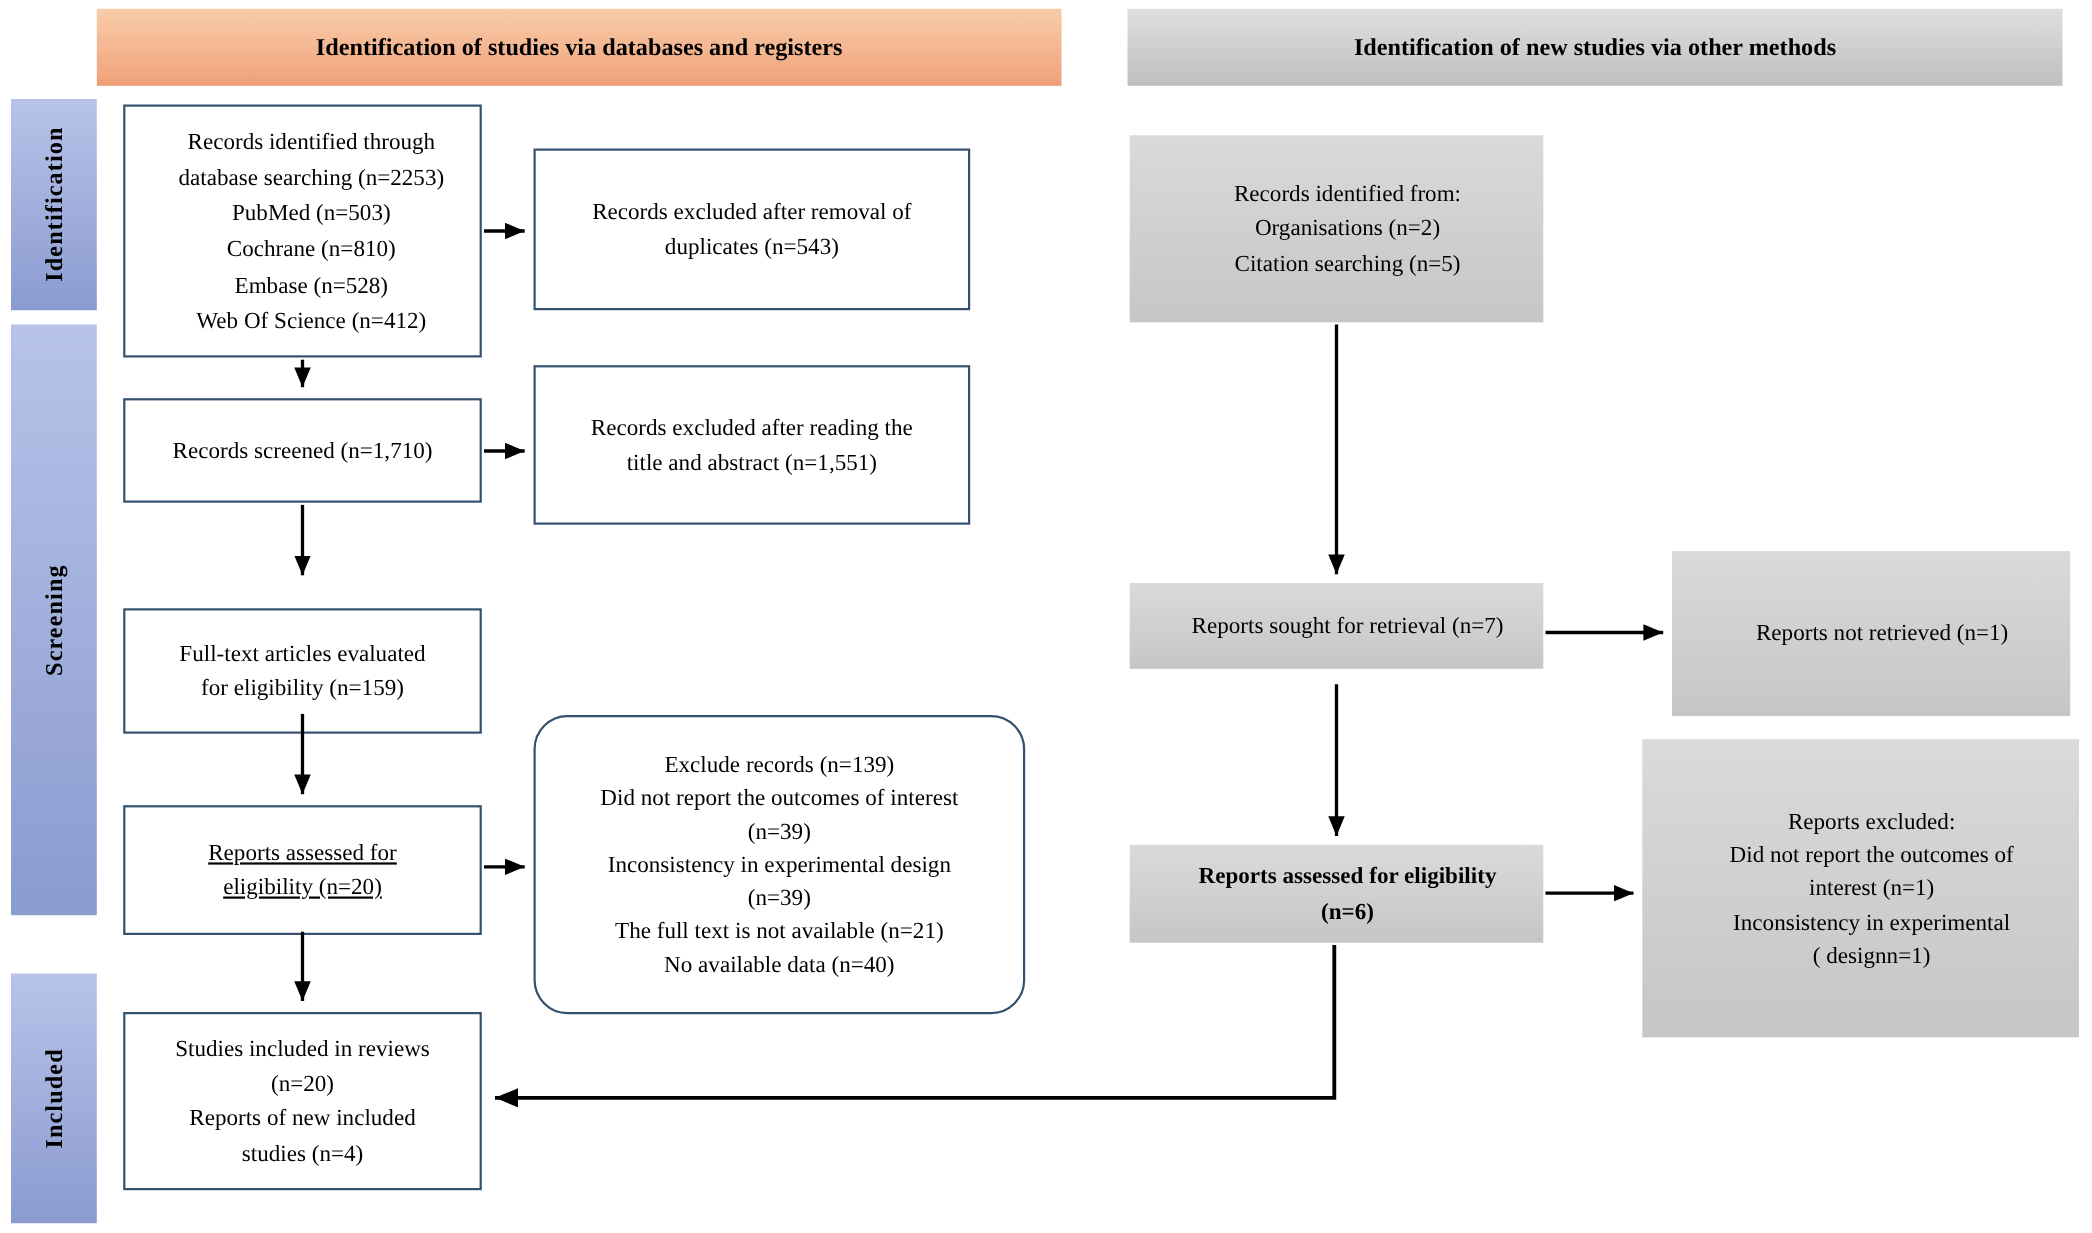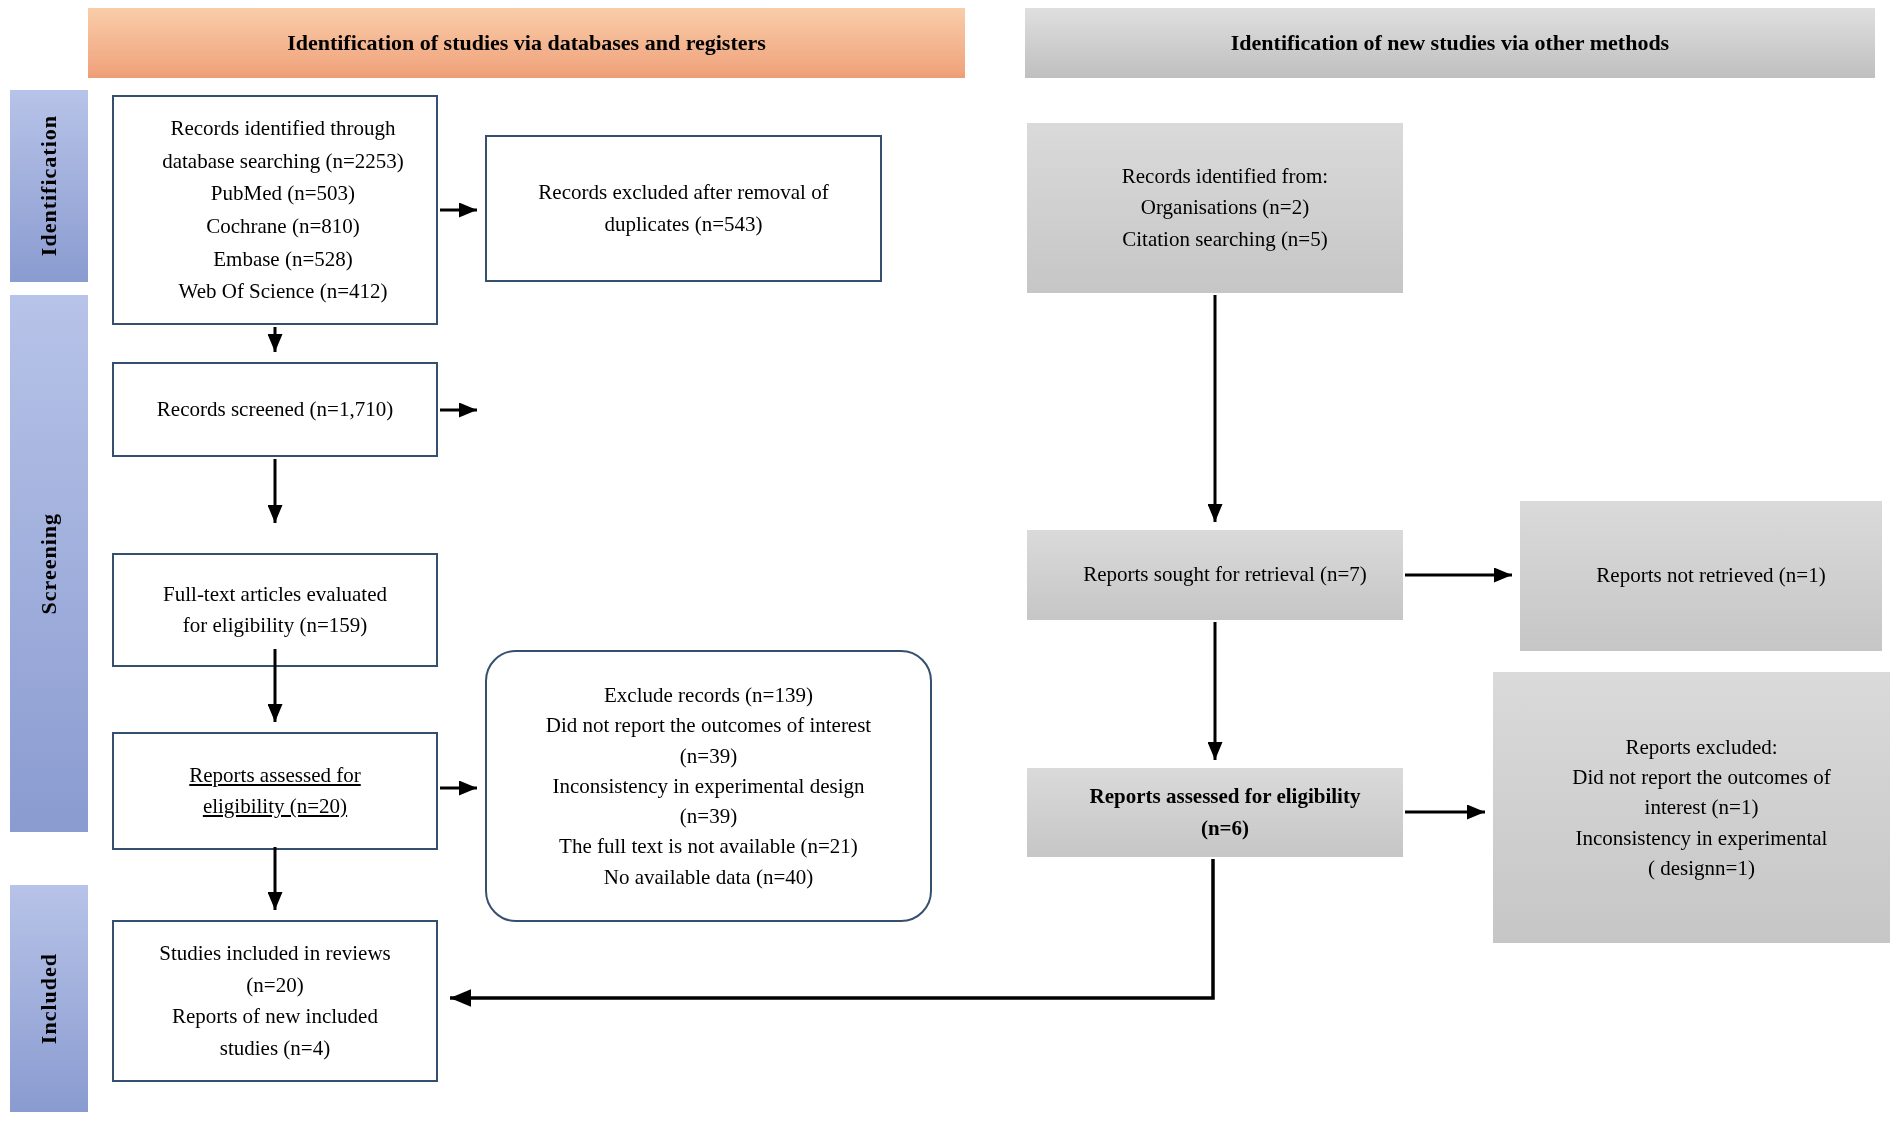--- a/index.html
+++ b/index.html
@@ -75,32 +75,34 @@
 for eligibility (n=159)</div>
   <div class="abs box" style="left:112px;top:732px;width:326px;height:118px;text-decoration:underline;">Reports assessed for
 eligibility (n=20)</div>
   <div class="abs box" style="left:112px;top:920px;width:326px;height:162px;">Studies included in reviews
 (n=20)
 Reports of new included
 studies (n=4)</div>
 
   <div class="abs box" style="left:485px;top:135px;width:397px;height:147px;">Records excluded after removal of
 duplicates (n=543)</div>
+  <div class="abs box" style="left:485px;top:332px;width:397px;height:145px;">Records excluded after reading the
+title and abstract (n=1,551)</div>
   <div class="abs box lh-mid" style="left:485px;top:650px;width:447px;height:272px;border-radius:31px;">Exclude records (n=139)
 Did not report the outcomes of interest
 (n=39)
 Inconsistency in experimental design
 (n=39)
 The full text is not available (n=21)
 No available data (n=40)</div>
 
   <div class="abs box graybox" style="left:1027px;top:123px;width:376px;height:170px;">Records identified from:
 Organisations (n=2)
 Citation searching (n=5)</div>
-  <div class="abs box graybox" style="left:1027px;top:530px;width:376px;height:90px;">Reports sought for retrieval (n=7)</div>
+  <div class="abs box graybox" style="left:1027px;top:530px;width:376px;height:78px;">Reports sought for retrieval (n=7)</div>
   <div class="abs box graybox" style="left:1027px;top:768px;width:376px;height:89px;font-weight:bold;">Reports assessed for eligibility
 (n=6)</div>
   <div class="abs box graybox" style="left:1520px;top:501px;width:362px;height:150px;">Reports not retrieved (n=1)</div>
   <div class="abs box graybox lh-mid" style="left:1493px;top:672px;width:397px;height:271px;">Reports excluded:
 Did not report the outcomes of
 interest (n=1)
 Inconsistency in experimental
 ( designn=1)</div>
 
   <svg class="arrows" width="1902" height="1121" viewBox="0 0 1902 1121">

